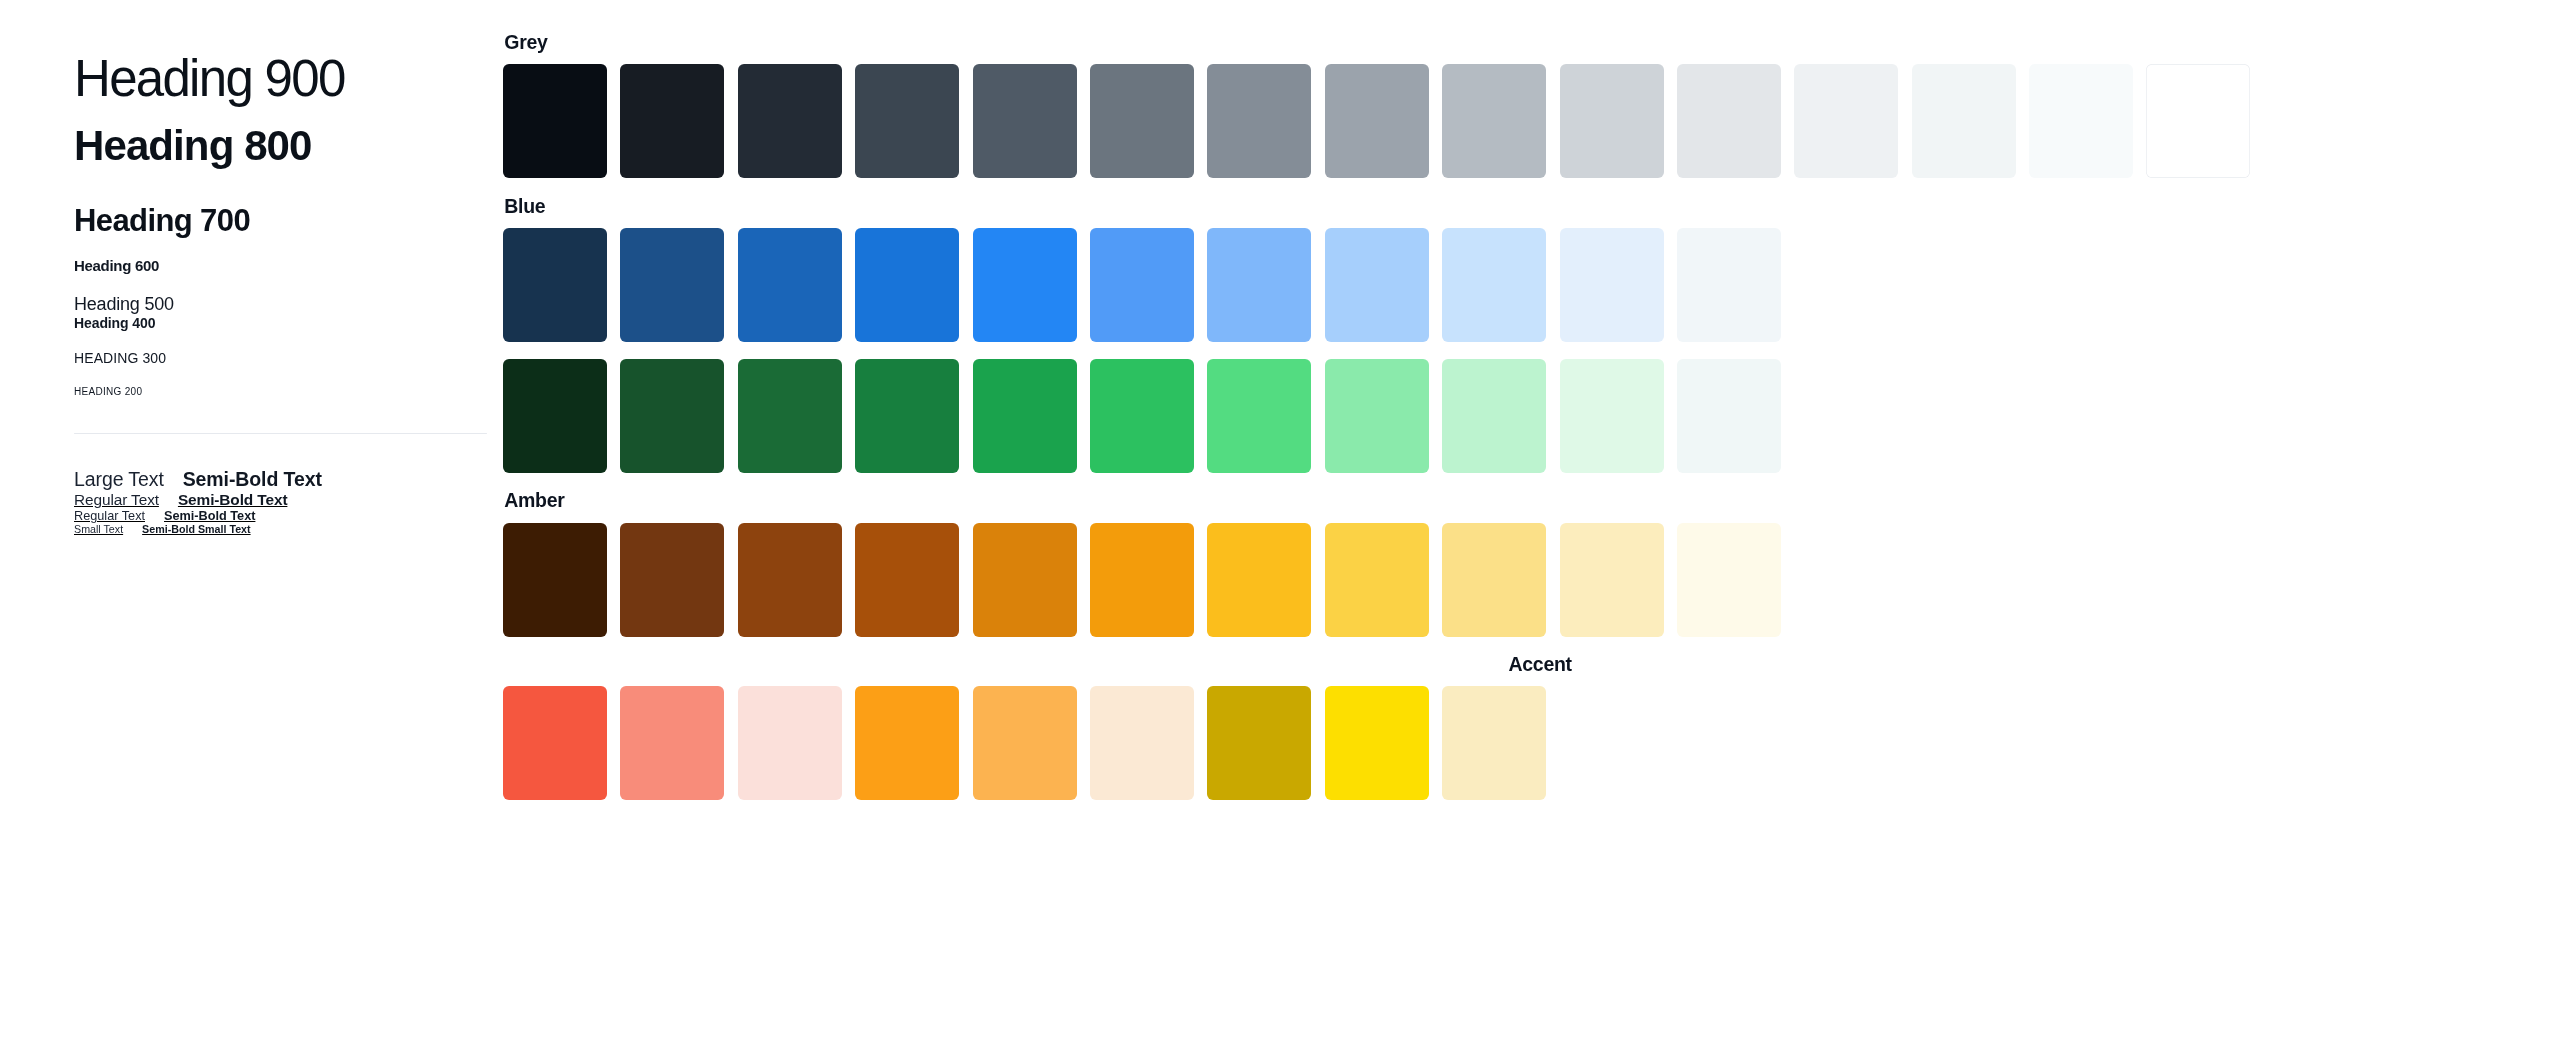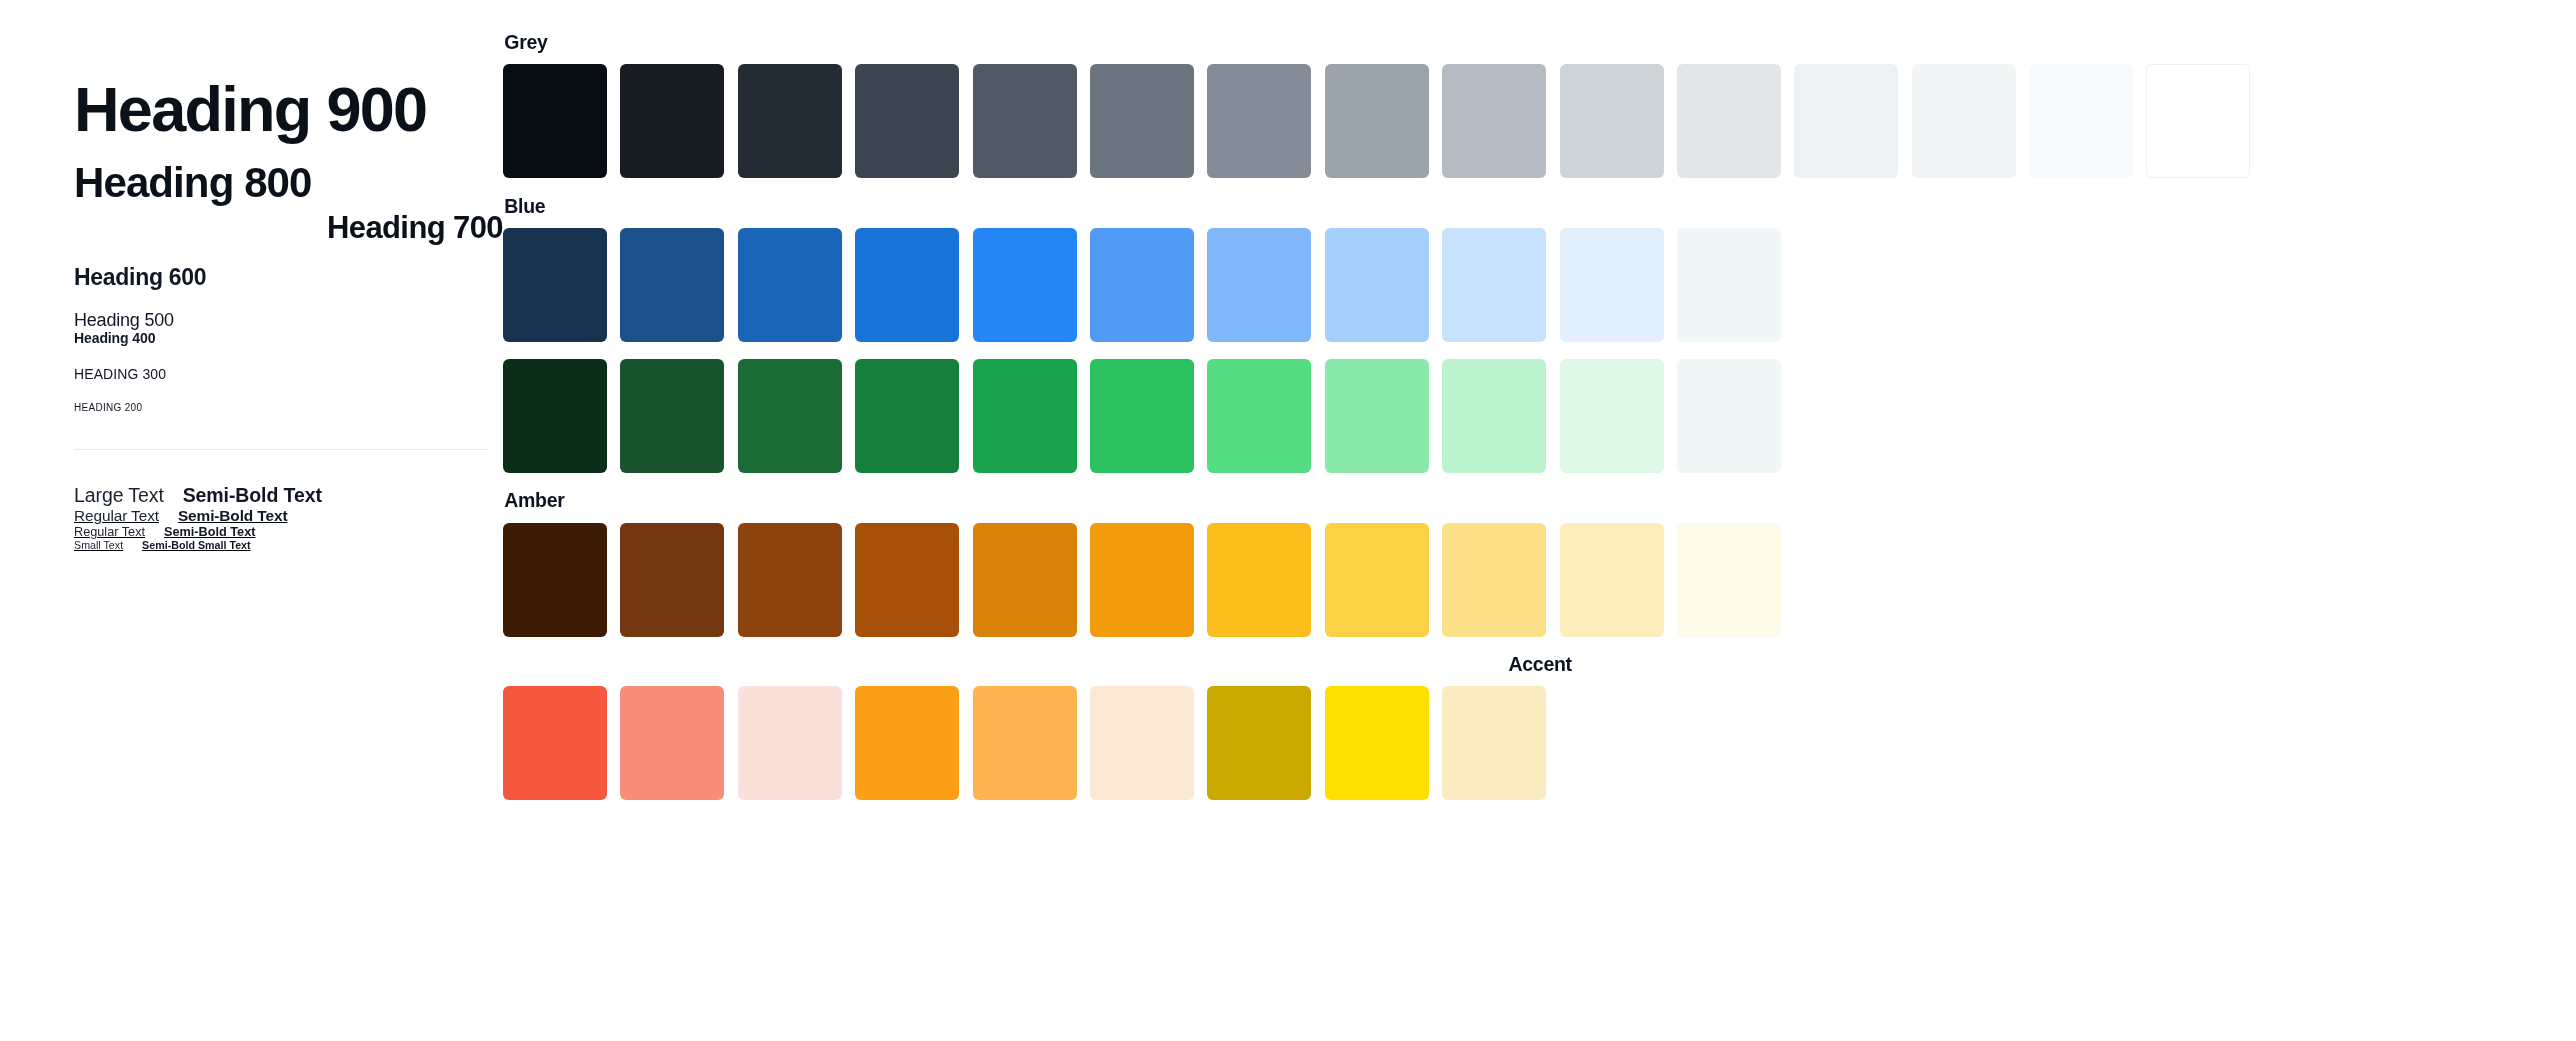--- a/index.html
+++ b/index.html
@@ -22,24 +22,24 @@
 
   
   .type-col {
     width: 503px;
     flex: 0 0 503px;
     padding: 52px 0 0 74px;
   }
 
   .heading-stack { display: block; }
 
-  .h900 { font-size: 63px;  font-weight: 700; letter-spacing: -1.7px; line-height: 1.06; color: #0b1119; margin-top: 24px; }
+  .h900 { font-size: 51px;  font-weight: 400; letter-spacing: -1.7px; line-height: 1.06; color: #0b1119; }
   .h800 { font-size: 42px;  font-weight: 700; letter-spacing: -0.9px; line-height: 1.08; color: #0b1119; margin-top: 17.4px; }
-  .h700 { font-size: 31px;  font-weight: 700; letter-spacing: -0.6px; line-height: 1.10; color: #0b1119; margin-top: 5px; text-align: right; }
-  .h600 { font-size: 23px;  font-weight: 700; letter-spacing: -0.3px; line-height: 1.12; color: #111823; margin-top: 20px; }
+  .h700 { font-size: 31px;  font-weight: 700; letter-spacing: -0.6px; line-height: 1.10; color: #0b1119; margin-top: 35px; }
+  .h600 { font-size: 15px;  font-weight: 700; letter-spacing: -0.3px; line-height: 1.12; color: #111823; margin-top: 20px; }
   .h500 { font-size: 18px;  font-weight: 400; letter-spacing: -0.2px; line-height: 1.14; color: #111823; margin-top: 19.5px; }
   .h400 { font-size: 14px;  font-weight: 700; letter-spacing: -0.1px; line-height: 1.16; color: #111823; }
   .h300 { font-size: 14px;  font-weight: 400; letter-spacing: 0.1px;  line-height: 1.16; color: #111823; margin-top: 19.5px; }
   .h200 { font-size: 10px;  font-weight: 400; letter-spacing: 0.3px;  line-height: 1.18; color: #111823; margin-top: 19.5px; }
 
   .divider {
     width: 413px;
     height: 1.3px;
     background: #e6e9ee;
     border-radius: 1.3px;

